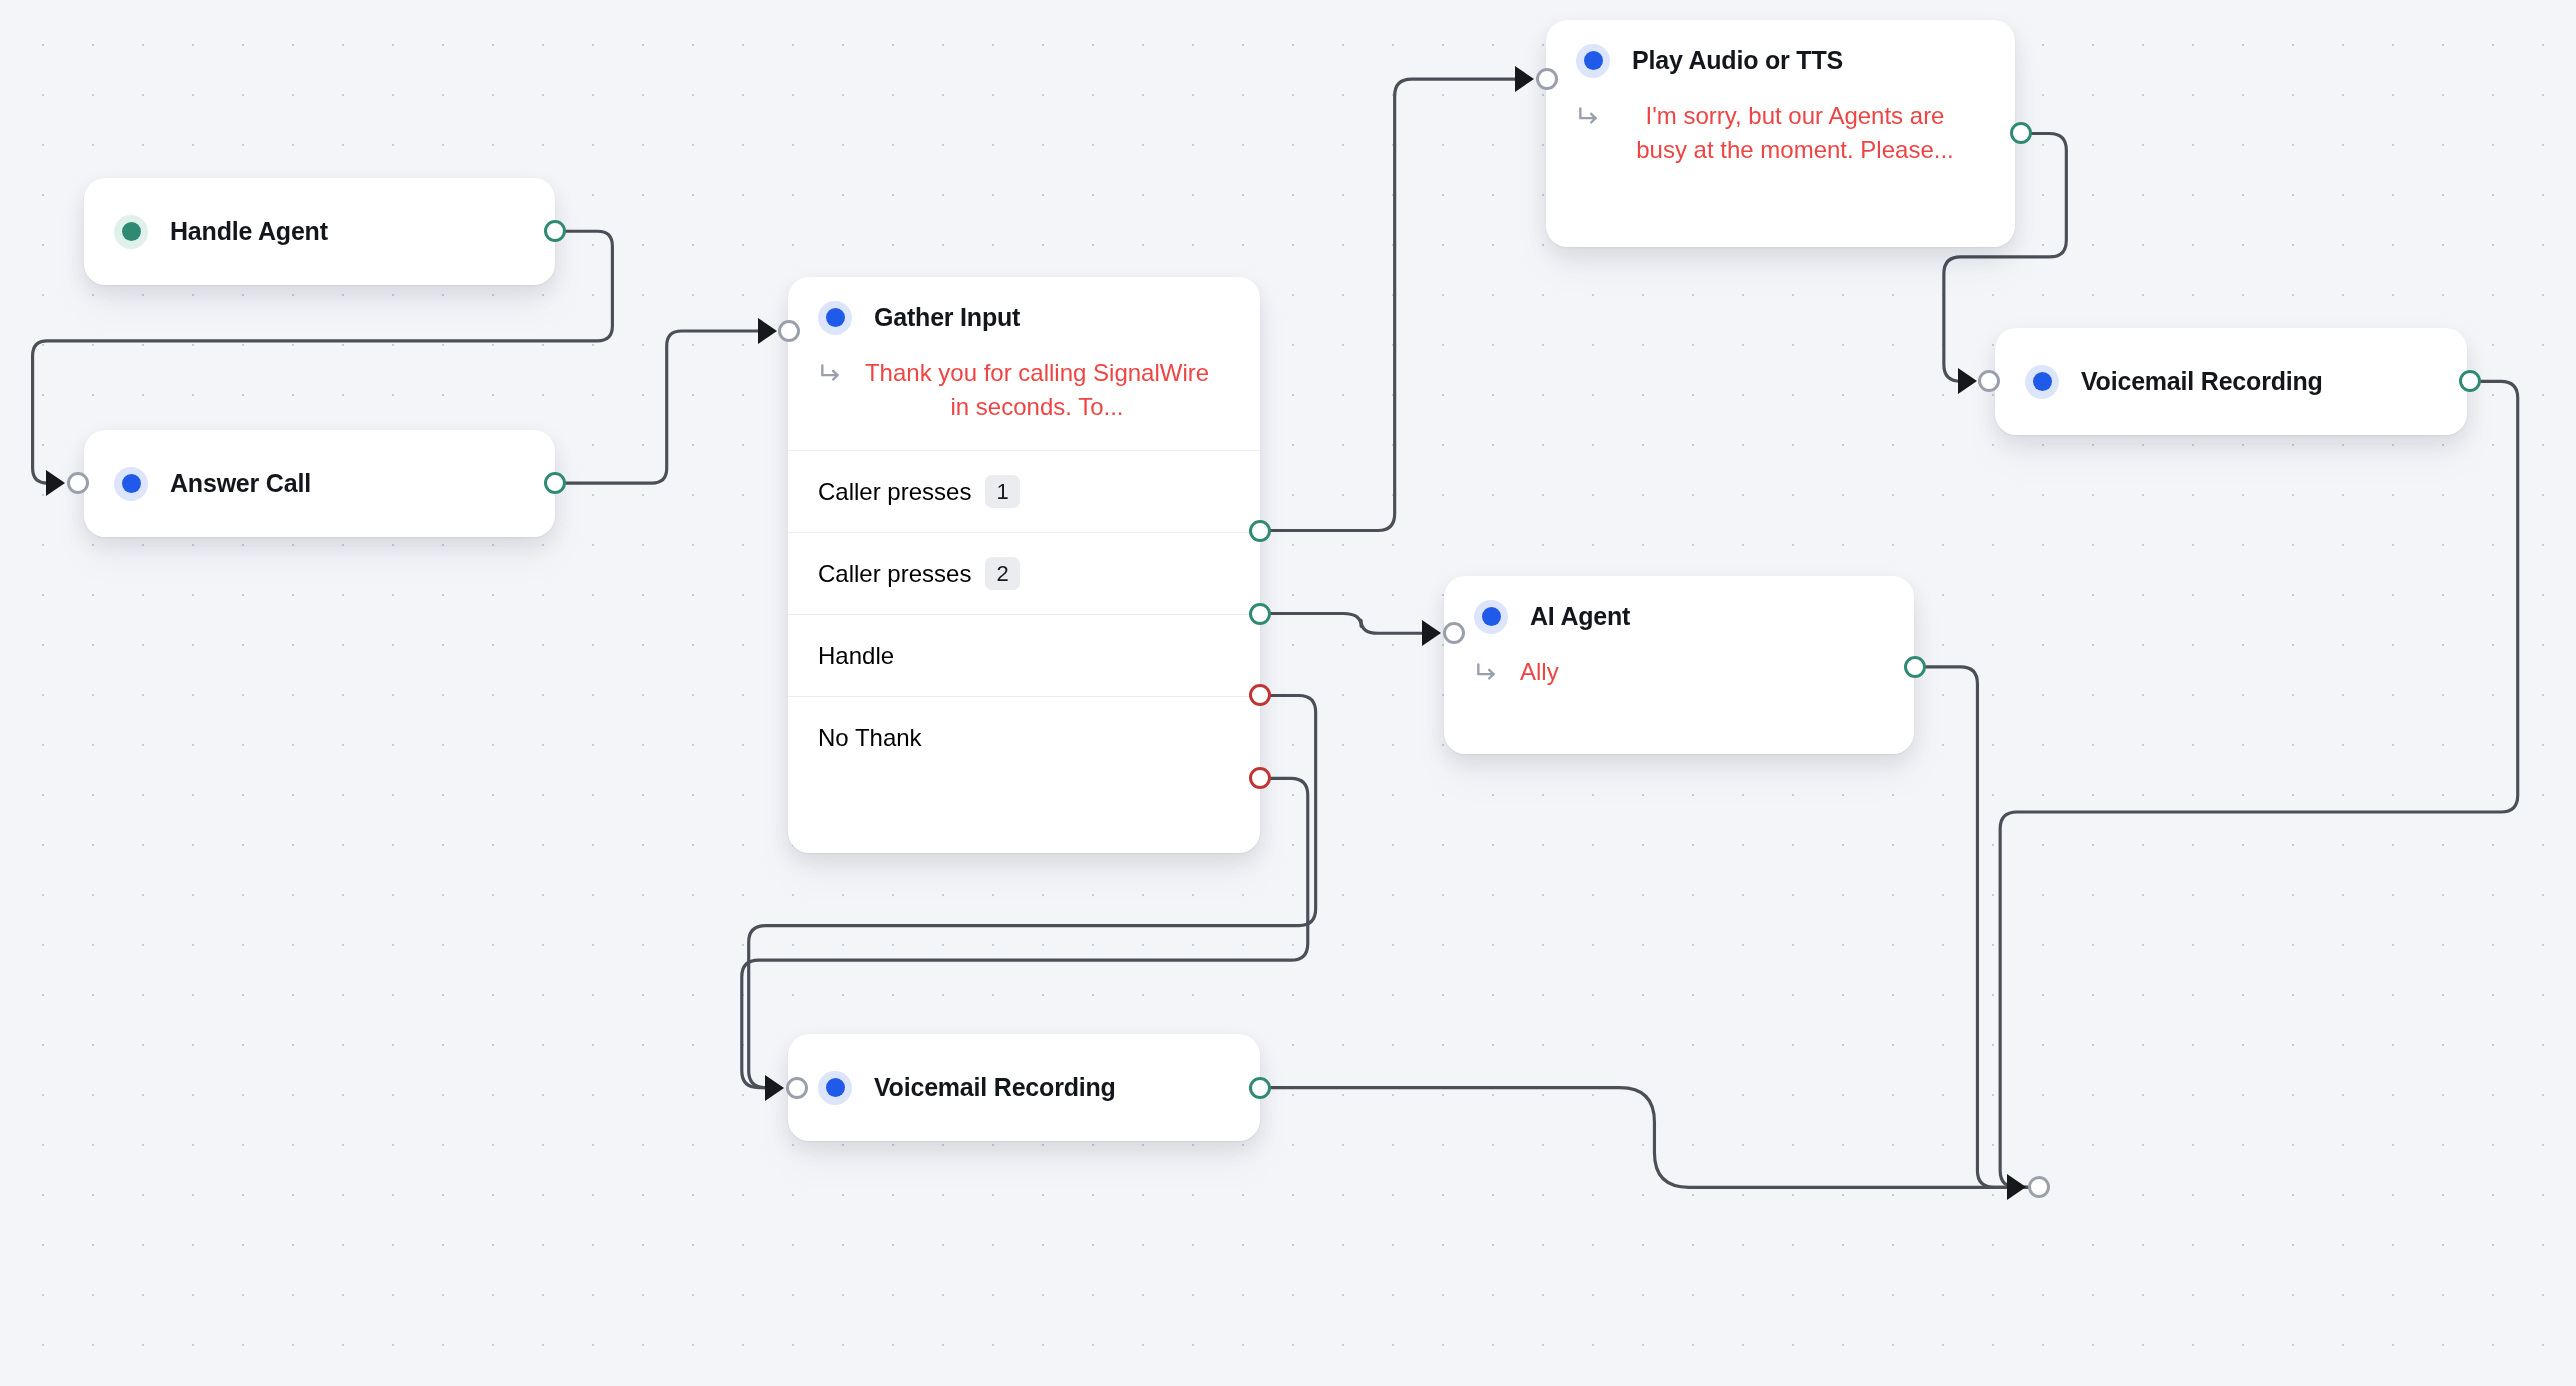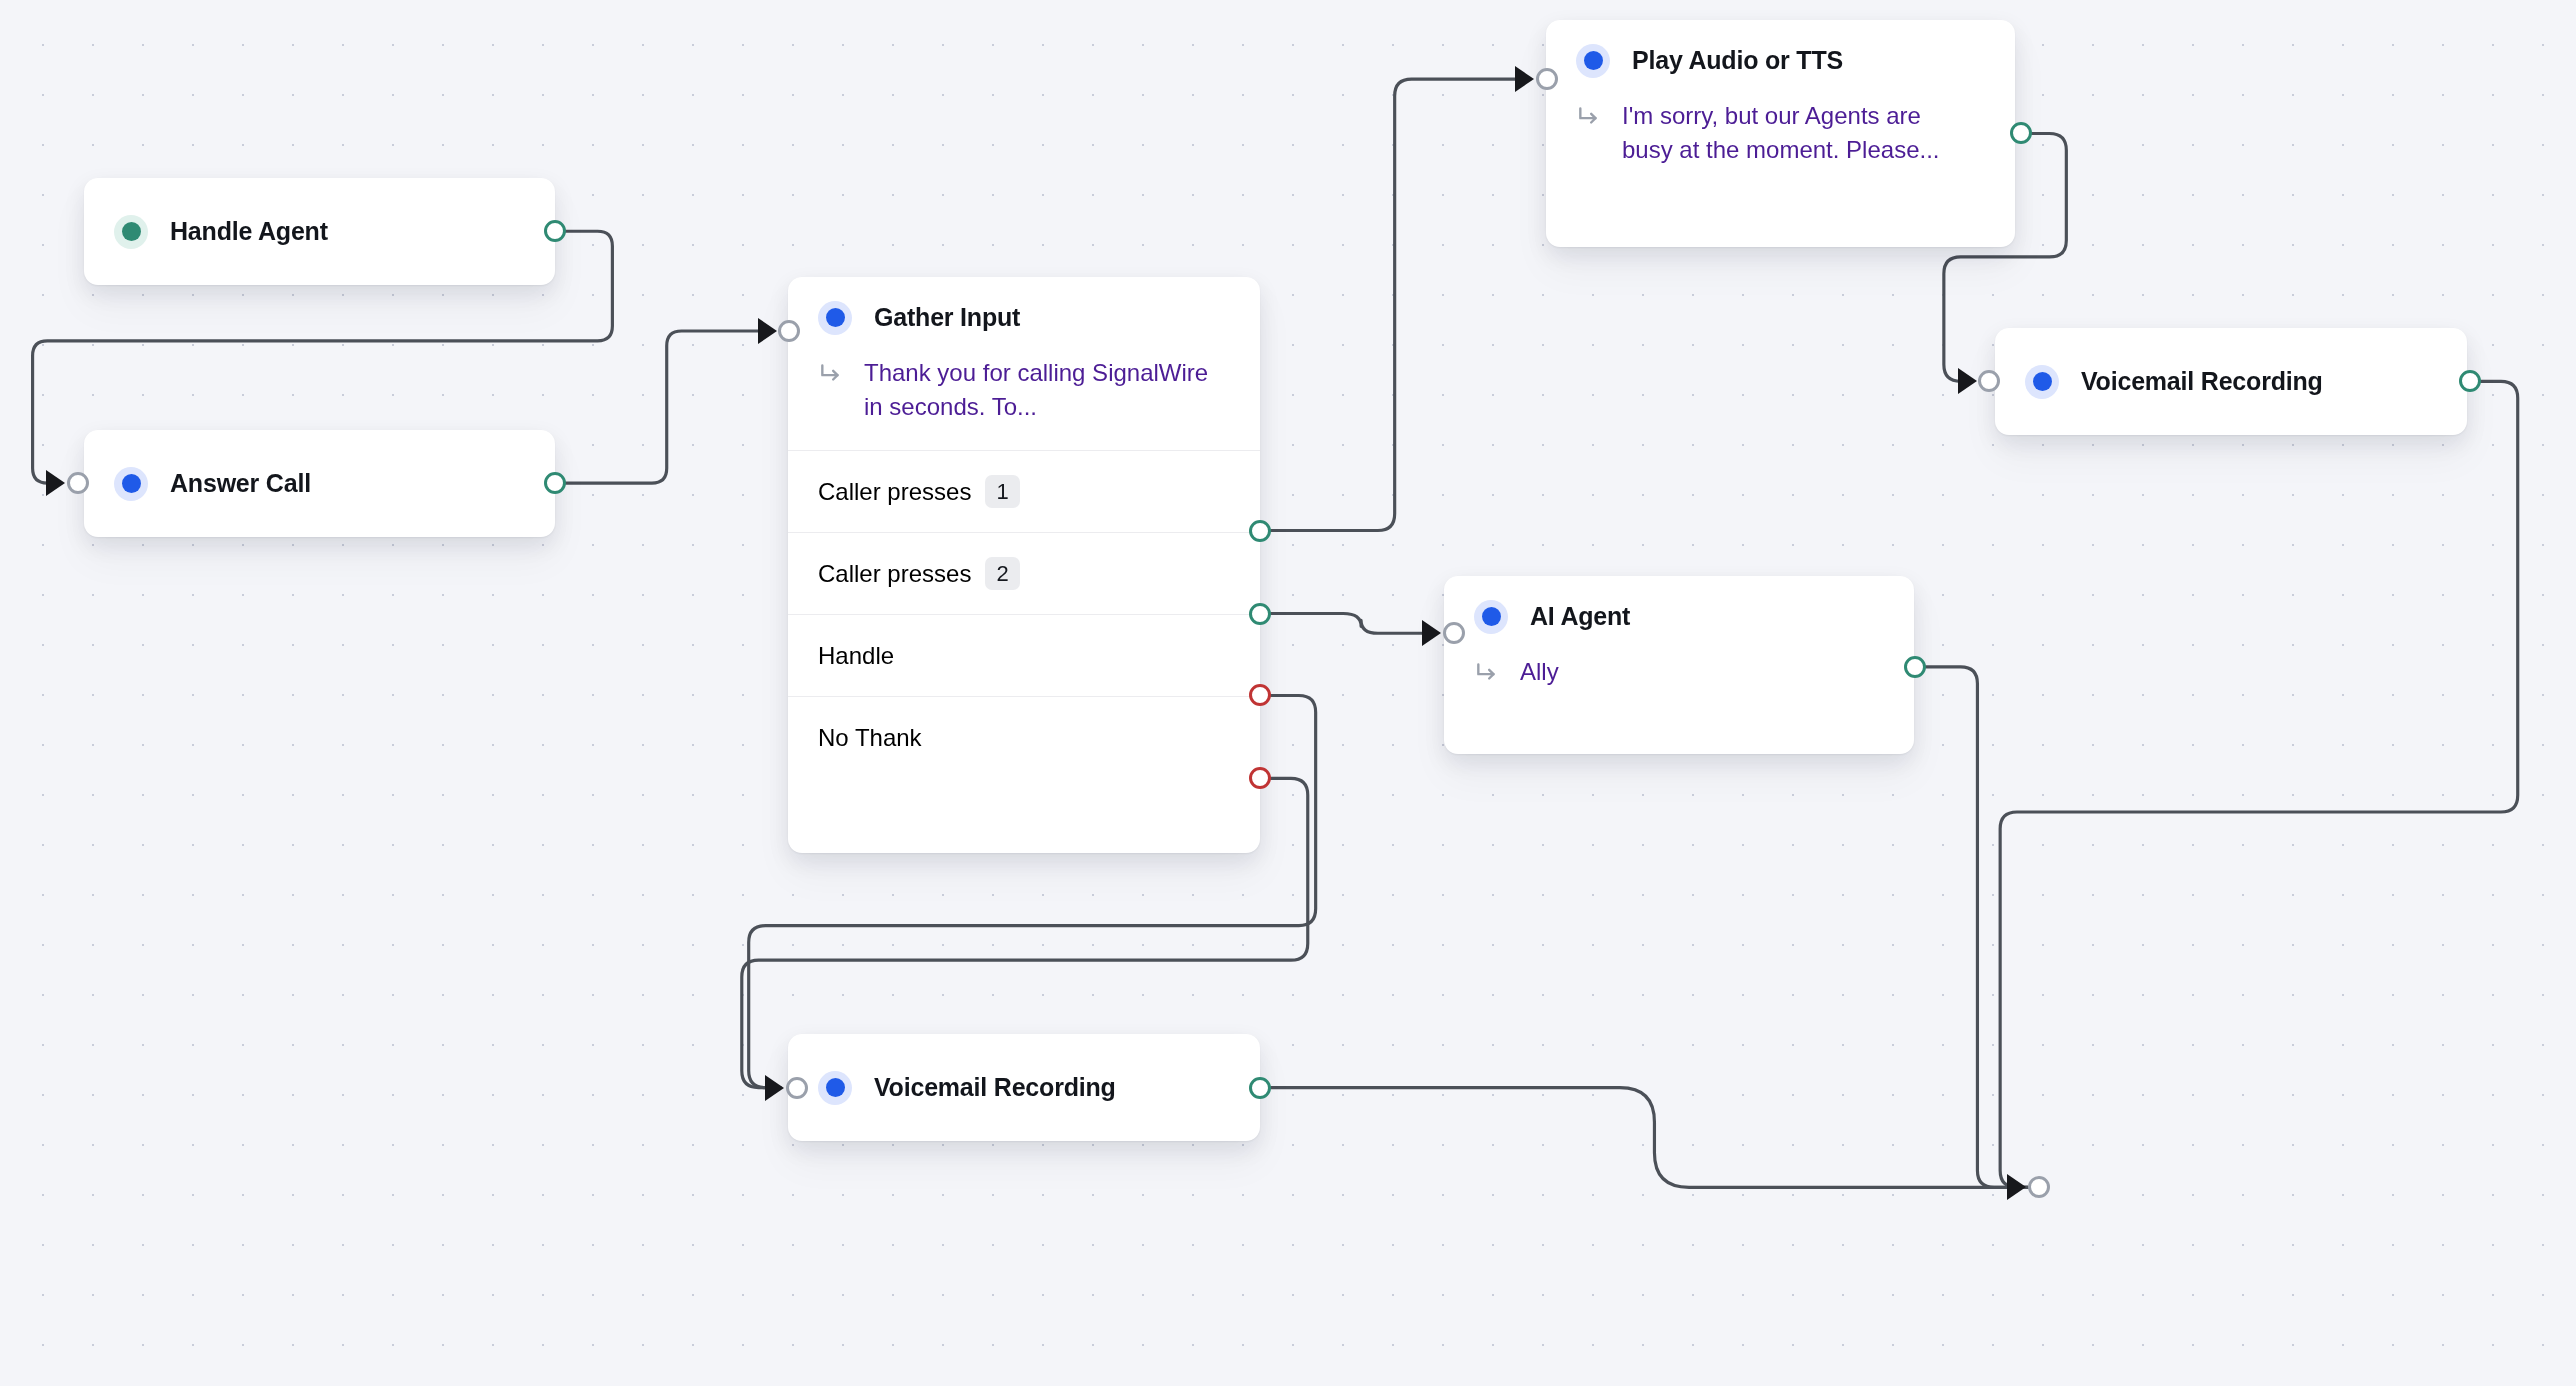--- a/index.html
+++ b/index.html
@@ -29,25 +29,26 @@
     stroke: #4b5058;
     stroke-width: 3.2;
     stroke-linecap: round;
     stroke-linejoin: round;
   }
 
   
   .node {
     position: absolute;
     background: #ffffff;
-    border-radius: 14px;
+    border-radius: 21px;
     box-shadow: 0 1px 2px rgba(16,24,40,.06),
                 0 8px 22px rgba(16,24,40,.09),
                 0 22px 40px rgba(16,24,40,.045);
     z-index: 3;
+    text-align: center;
   }
   .node-head {
     display: flex;
     align-items: center;
     gap: 22px;
     padding: 0 30px;
     height: 71px;
   }
   .node.tall .node-head { height: 75px; padding-top: 6px; }
   .dot-wrap {
@@ -76,21 +77,21 @@
     padding: 4px 30px 26px 30px;
     align-items: flex-start;
   }
   .sub-icon {
     flex: 0 0 auto;
     width: 26px; height: 26px;
     margin-top: 4px;
   }
   .sub-text {
     font-size: 24px;
-    color: #4c1d95;
+    color: #ef4444;
     line-height: 1.42;
     max-width: 346px;
     font-weight: 400;
   }
 
   
   .branch-list { border-top: 1px solid #ececef; }
   .branch-row {
     height: 82px;
     display: flex;

